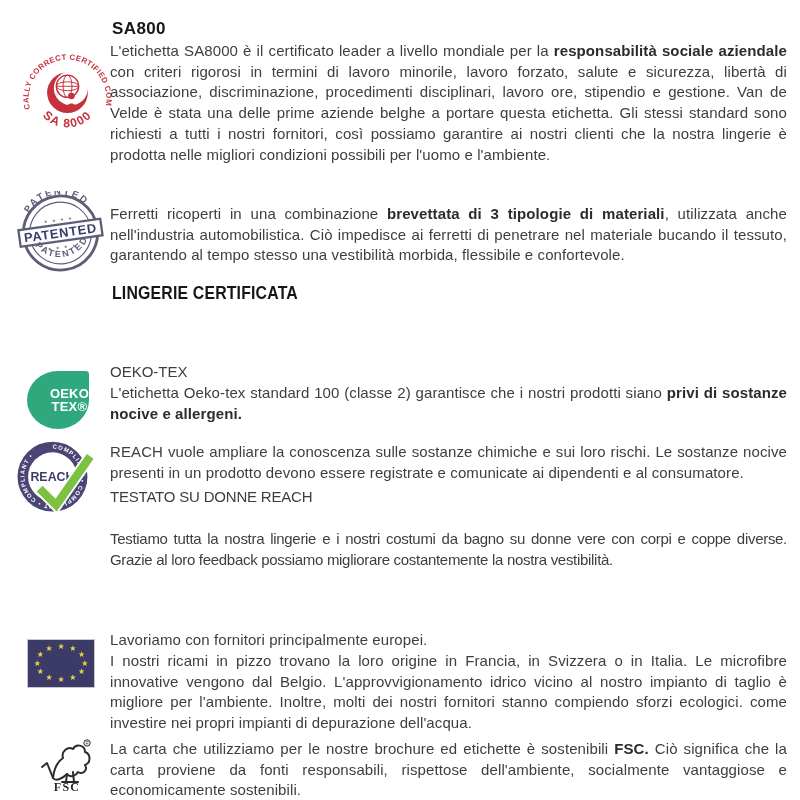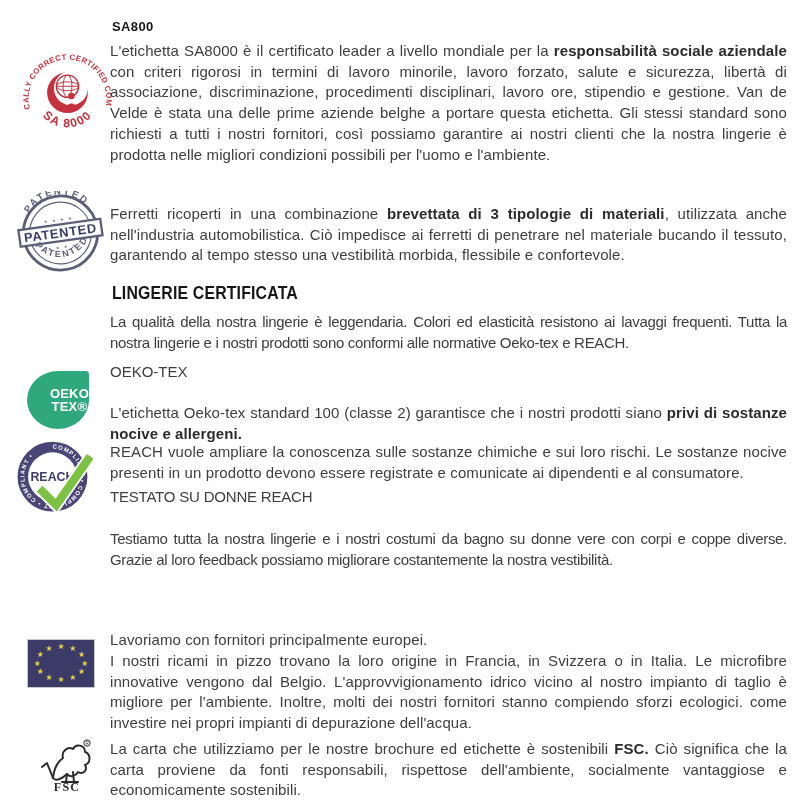--- a/index.html
+++ b/index.html
@@ -1,21 +1,21 @@
 <!DOCTYPE html>
 <html style="--sa-red: #c5313d; --pat-gray: #5d5d78; --pat-navy: #3c3c6b; --oeko-green: #2fa87d; --reach-ring: #4a4575; --reach-check: #7cc142; --eu-bg: #3c3a66; --eu-star: #e4d44b;"><head>
 <meta charset="utf-8">
 <style>
   html,body{margin:0;padding:0;}
   body{width:800px;height:800px;background:#ffffff;font-family:"Liberation Sans",sans-serif;color:#3e3e3e;}
   .page{position:relative;width:800px;height:800px;overflow:hidden;background:#fff;}
   .para{position:absolute;left:110px;right:13px;font-size:15px;line-height:20.7px;text-align:justify;color:#3e3e3e;letter-spacing:0.1px;}
   .para.left{text-align:left;}
   .para.cond{letter-spacing:-0.3px;line-height:21px;}
-  .h1{position:absolute;left:112px;font-size:13px;font-weight:600;color:#161616;letter-spacing:0.4px;white-space:nowrap;}
+  .h1{position:absolute;left:112px;font-size:17px;font-weight:600;color:#161616;letter-spacing:0.4px;white-space:nowrap;}
   .h1.bold{font-weight:700;}
   .h1.narrow{font-size:18px;transform:scaleX(0.88);transform-origin:left center;letter-spacing:0.2px;}
   .h-small{position:absolute;left:110px;font-size:15px;font-weight:400;color:#3e3e3e;white-space:nowrap;}
   .h-small.narrowish{letter-spacing:-0.2px;}
   .badge{position:absolute;}
   svg text{font-family:"Liberation Sans",sans-serif;}
   .sa-fill{fill:var(--sa-red,#c5313d);}
   .sa-stroke{stroke:var(--sa-red,#c5313d);}
   .sa-ring-text{fill:var(--sa-red,#c5313d);}
   .pat-stroke{stroke:var(--pat-gray,#5d5d78);}
@@ -122,24 +122,23 @@
     <text x="47" y="9" text-anchor="middle" font-size="4.5" fill="#2b2b2b">R</text>
     <text x="27" y="55" text-anchor="middle" font-size="12" font-weight="600" letter-spacing="1.2" fill="#2b2b2b" style="font-family:'Liberation Serif',serif;">FSC</text>
   </svg>
 
   <div class="h1" style="top:19px;">SA800</div>
   <div class="para" style="top:41px;"><span>L'etichetta SA8000 è il certificato leader a livello mondiale per la </span><span class="seg-b">responsabilità sociale aziendale</span><span> con criteri rigorosi in termini di lavoro minorile, lavoro forzato, salute e sicurezza, libertà di associazione, discriminazione, procedimenti disciplinari, lavoro ore, stipendio e gestione. Van de Velde è stata una delle prime aziende belghe a portare questa etichetta.  Gli stessi standard sono richiesti a tutti i nostri fornitori, così possiamo garantire ai nostri clienti che la nostra lingerie è prodotta nelle migliori condizioni possibili per l'uomo e l'ambiente.</span></div>
 
   <div class="para" style="top:204px;"><span>Ferretti ricoperti in una combinazione </span><span class="seg-b">brevettata di 3 tipologie di materiali</span><span>, utilizzata anche nell'industria automobilistica. Ciò impedisce ai ferretti di penetrare nel materiale bucando il tessuto, garantendo al tempo stesso una vestibilità morbida, flessibile e confortevole.</span></div>
 
   <div class="h1 narrow" style="top:283px;">LINGERIE CERTIFICATA</div>
-  <div class="para cond" style="top:311px;"><span>La qualità della nostra lingerie è leggendaria. Colori ed elasticità resistono ai lavaggi frequenti. Tutta la nostra lingerie e i nostri prodotti sono conformi alle normative Oeko-tex e REACH.</span></div>
 
   <div class="h-small" style="top:363px;">OEKO-TEX</div>
-  <div class="para" style="top:383px;margin-top:20px;"><span>L'etichetta Oeko-tex standard 100 (classe 2) garantisce che i nostri prodotti siano </span><span class="seg-b">privi di sostanze nocive e allergeni.</span></div>
+  <div class="para" style="top:383px;"><span>L'etichetta Oeko-tex standard 100 (classe 2) garantisce che i nostri prodotti siano </span><span class="seg-b">privi di sostanze nocive e allergeni.</span></div>
 
   <div class="para" style="top:442px;"><span>REACH vuole ampliare la conoscenza sulle sostanze chimiche e sui loro rischi. Le sostanze nocive presenti in un prodotto devono essere registrate e comunicate ai dipendenti e al consumatore.</span></div>
 
   <div class="h-small narrowish" style="top:488px;">TESTATO SU DONNE REACH</div>
   <div class="para left" style="top:630px;">Lavoriamo con fornitori principalmente europei.</div>
 
   <div class="para cond" style="top:528px;"><span>Testiamo tutta la nostra lingerie e i nostri costumi da bagno su donne vere con corpi e coppe diverse. Grazie al loro feedback possiamo migliorare costantemente la nostra vestibilità.</span></div>
   <div class="para" style="top:651px;"><span>I nostri ricami in pizzo trovano la loro origine in Francia, in Svizzera o in Italia. Le microfibre innovative vengono dal Belgio. L'approvvigionamento idrico vicino al nostro impianto di taglio è migliore per l'ambiente. Inoltre, molti dei nostri fornitori stanno compiendo sforzi ecologici. come investire nei propri impianti di depurazione dell'acqua.</span></div>
 
   <div class="para" style="top:739px;"><span>La carta che utilizziamo per le nostre brochure ed etichette è sostenibili </span><span class="seg-b">FSC.</span><span> Ciò significa che la carta proviene da fonti responsabili, rispettose dell'ambiente, socialmente vantaggiose e economicamente sostenibili.</span></div>

